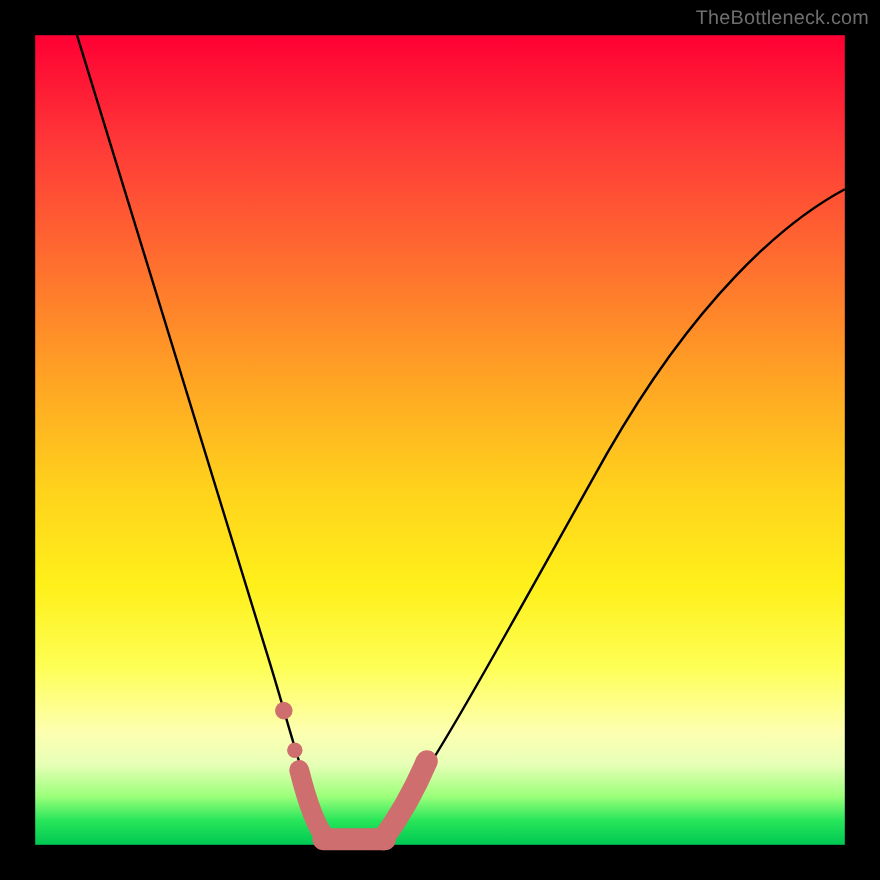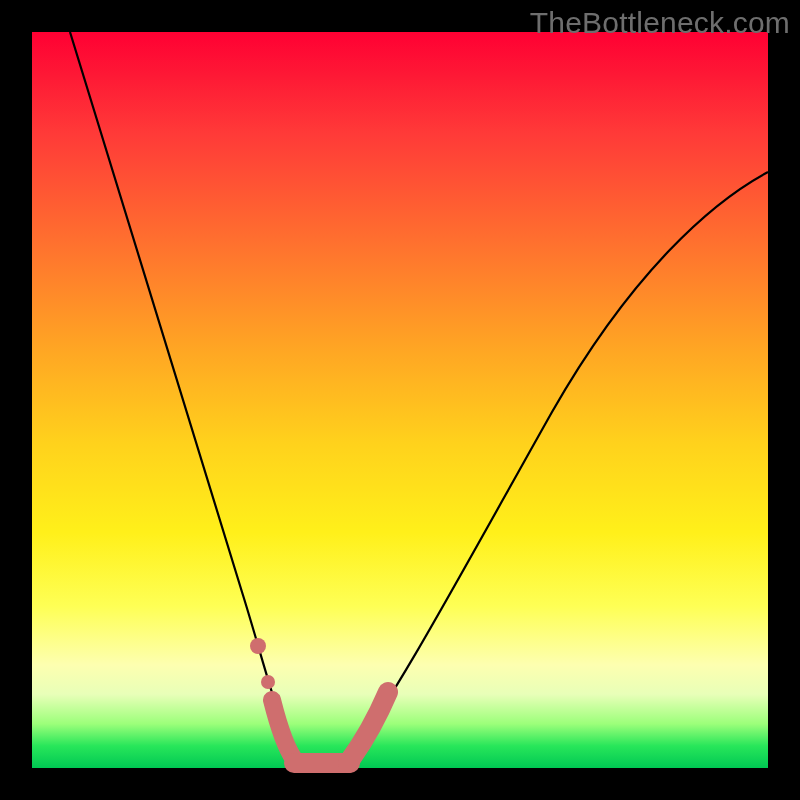--- a/index.html
+++ b/index.html
@@ -39,21 +39,21 @@
       #9cff7a 94%,
       #28e65a 97%,
       #00c853 100%
     );
   }
   .watermark {
     position: absolute;
     top: 6px;
     right: 10px;
     color: #6e6e6e;
-    font-size: 30px;
+    font-size: 18px;
     letter-spacing: 0.2px;
     font-weight: 500;
     pointer-events: none;
   }
   svg.overlay {
     position: absolute;
     left: 0; top: 0;
     width: 736px; height: 736px;
     overflow: visible;
   }

